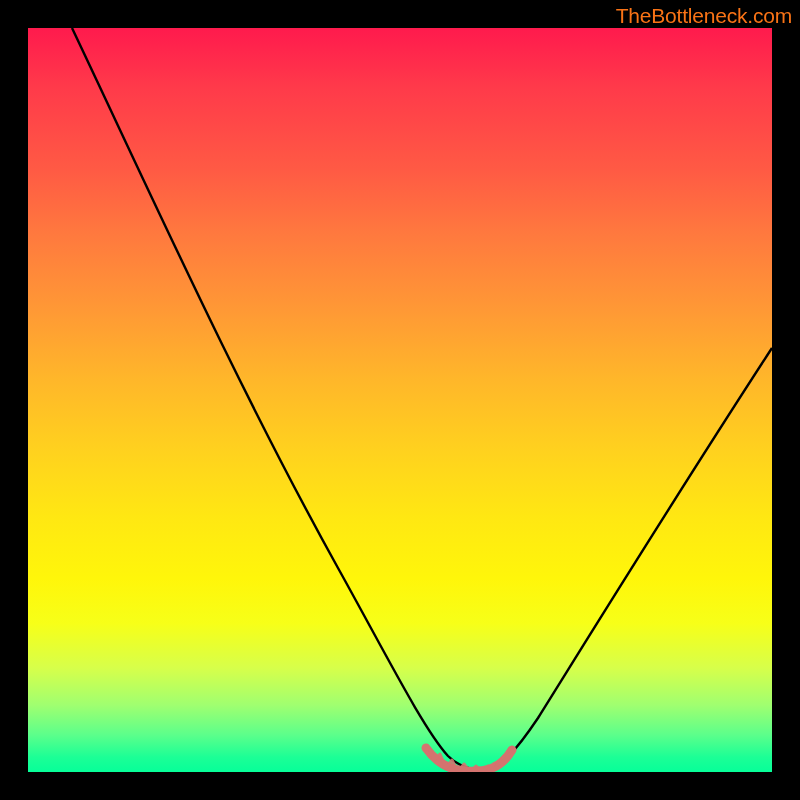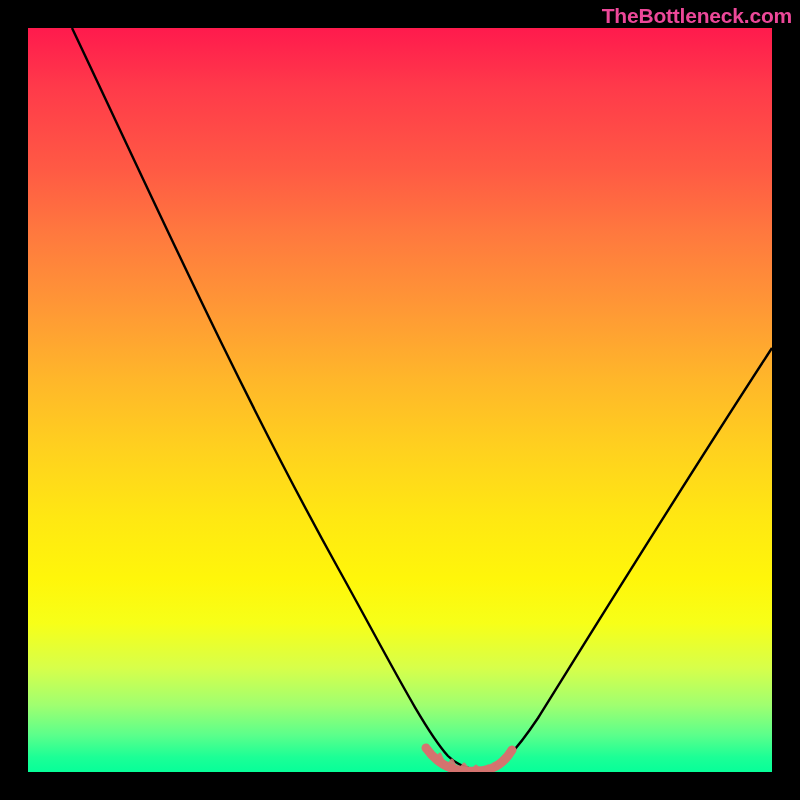--- a/index.html
+++ b/index.html
@@ -56,23 +56,23 @@
     position: absolute;
     left: 0;
     top: 0;
     width: 744px;
     height: 744px;
   }
   .watermark {
     position: absolute;
     top: 4px;
     right: 8px;
-    color: #ec4899;
+    color: #f97316;
     font-size: 21px;
-    font-weight: 700;
+    font-weight: 400;
     letter-spacing: -0.2px;
     user-select: none;
   }
 </style>
 </head>
 <body>
 
 <div class="frame">
   <div class="plot">
     <div class="gradient"></div>

